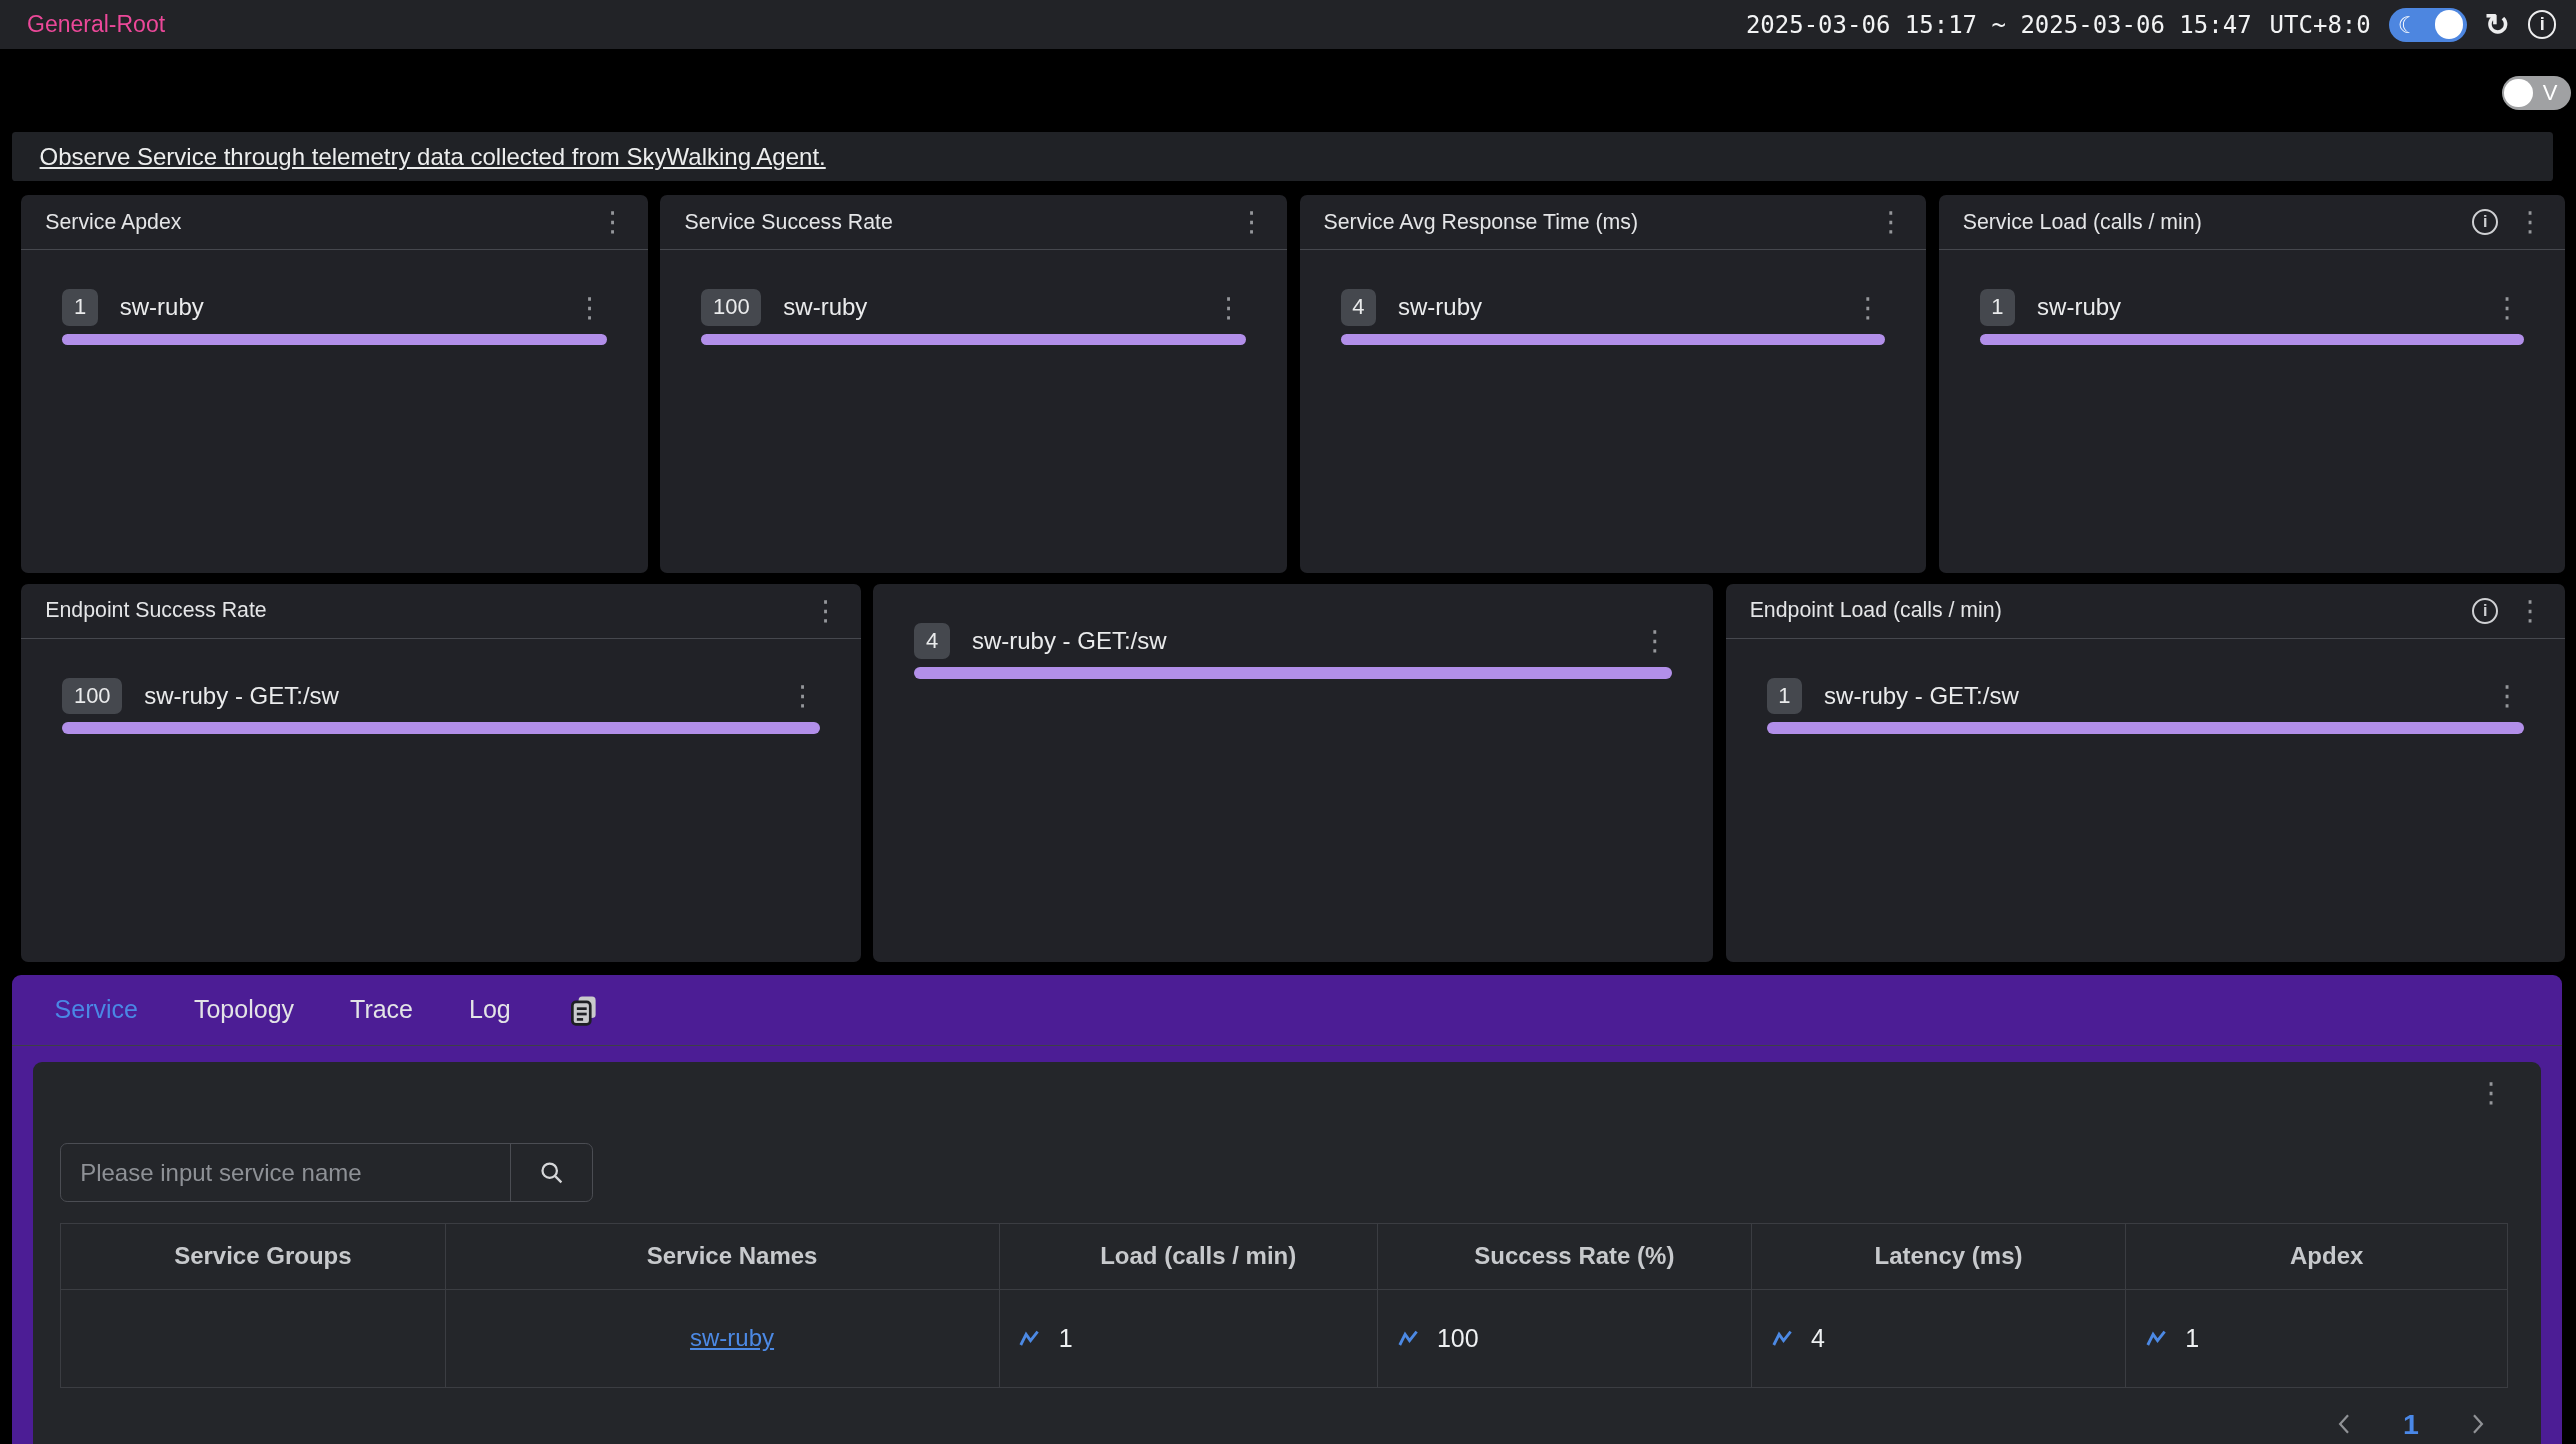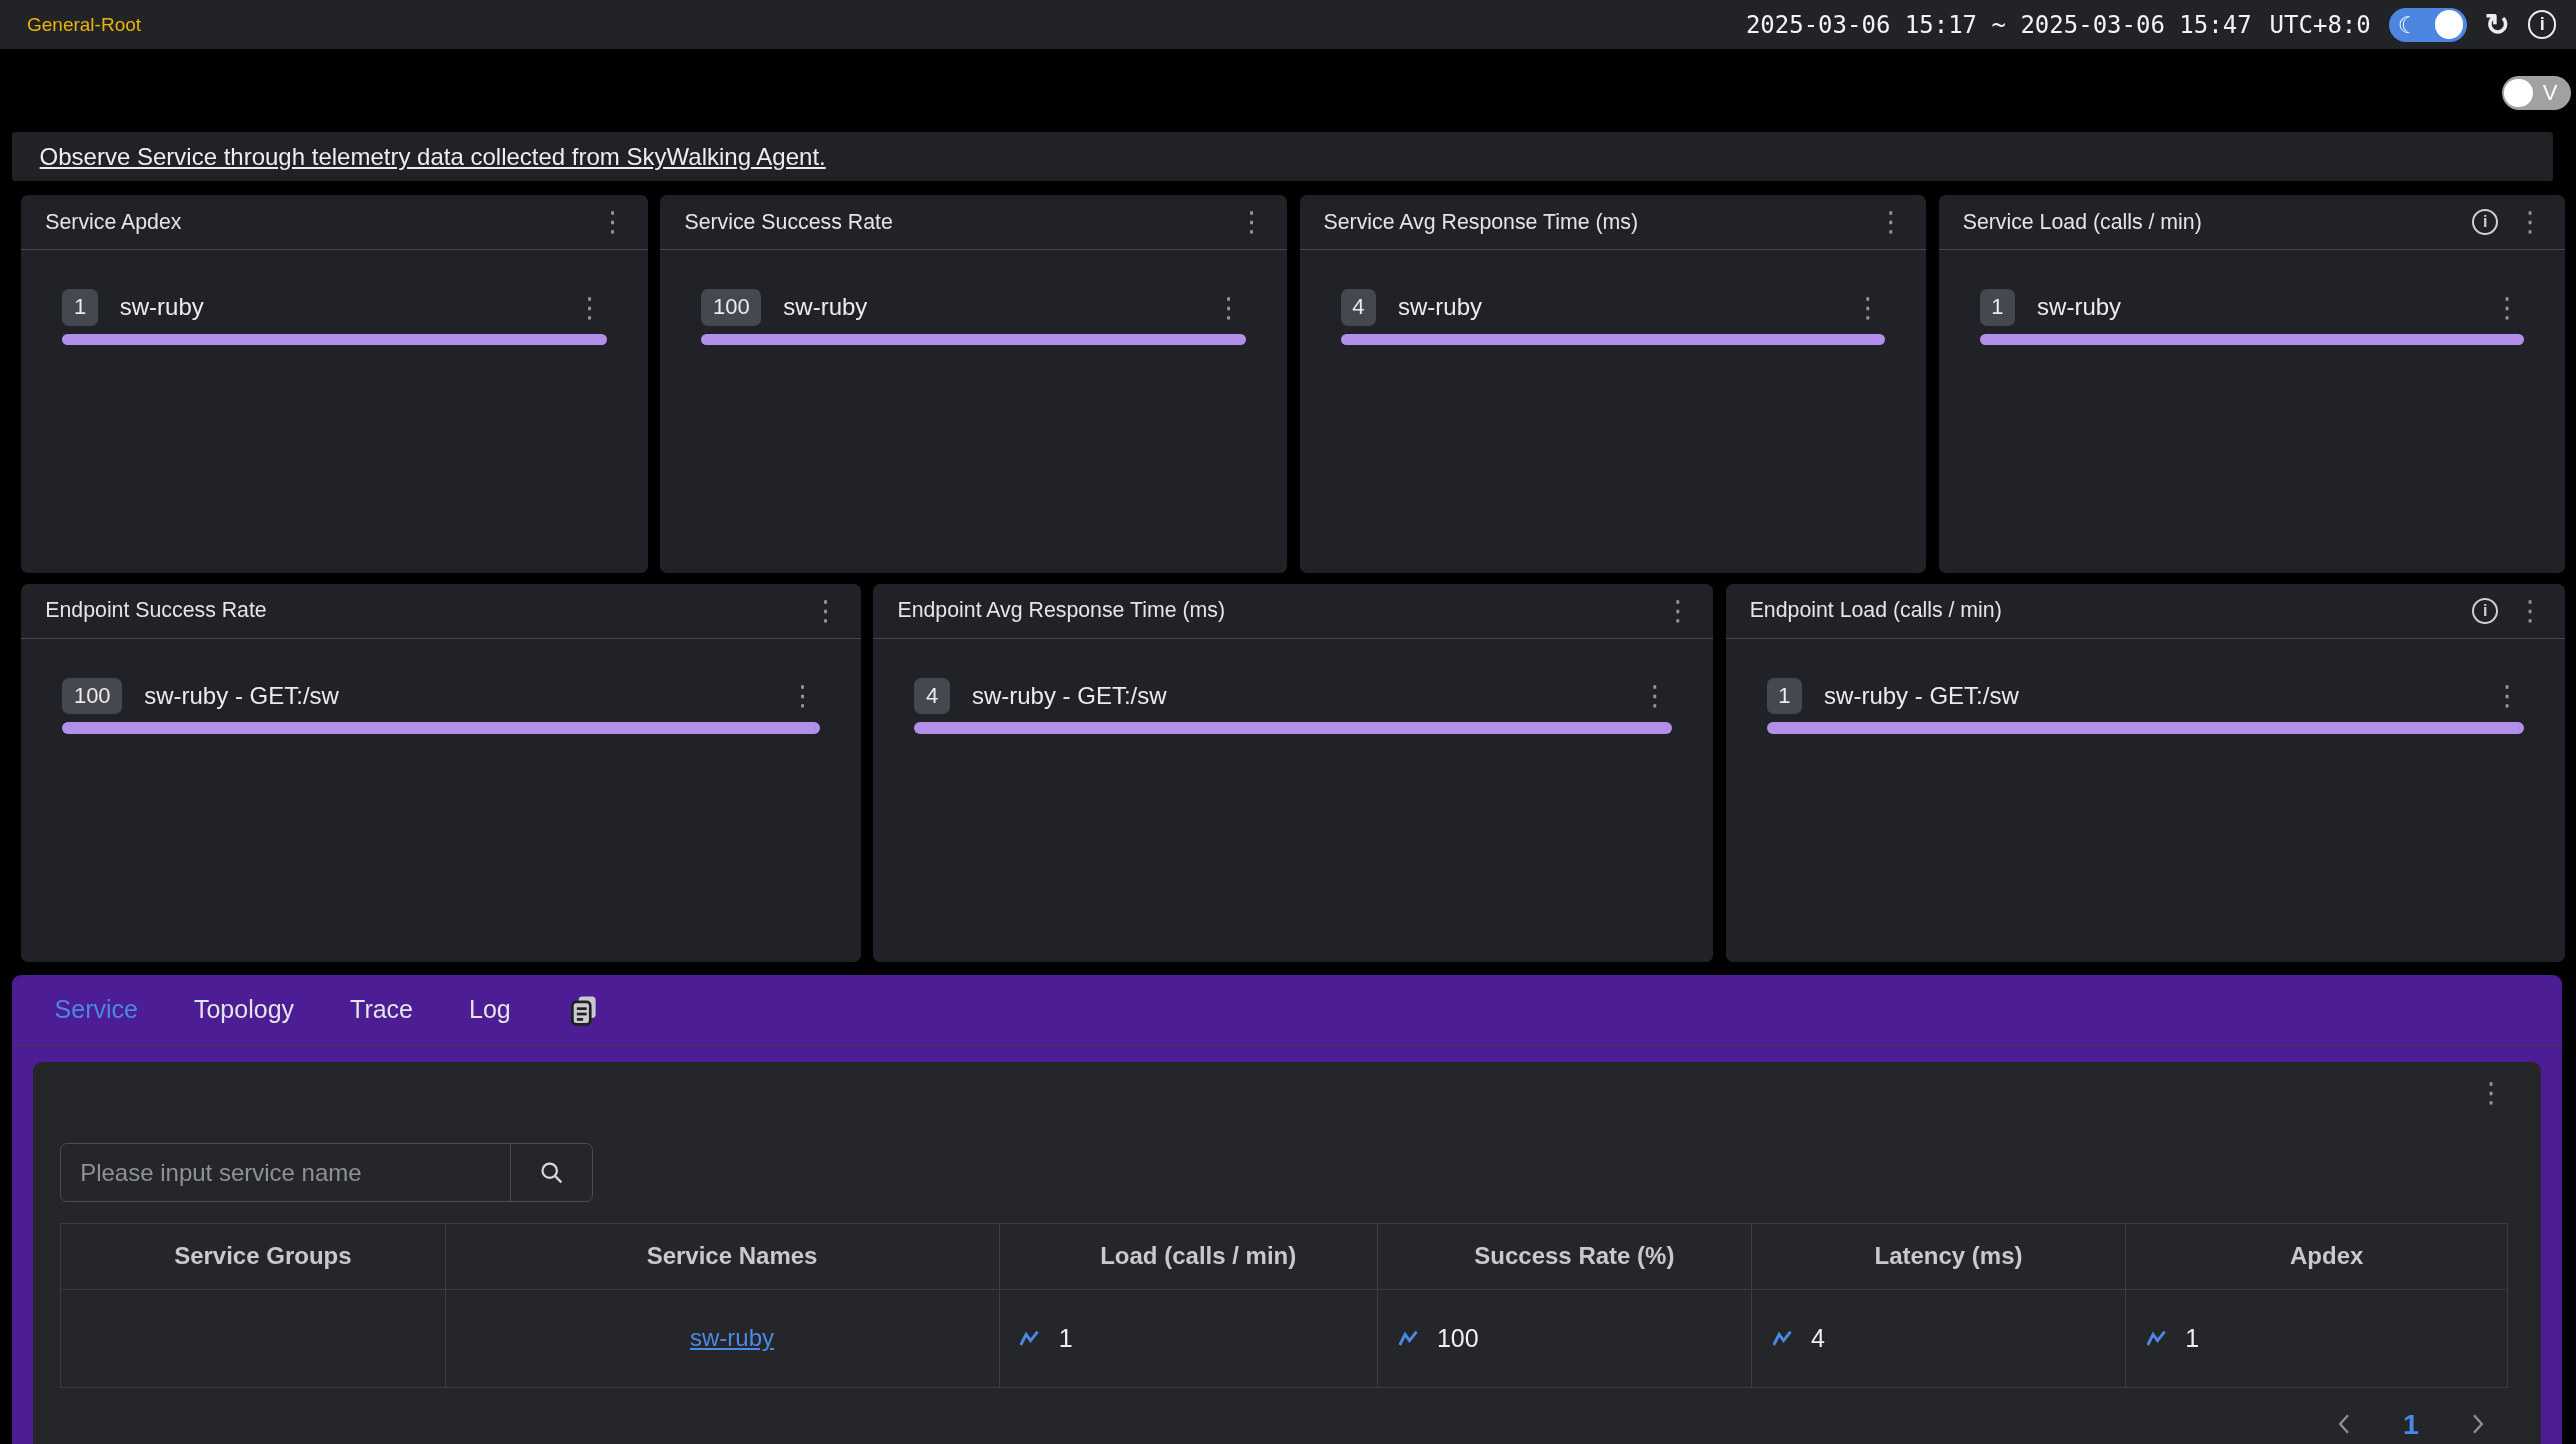--- a/index.html
+++ b/index.html
@@ -2,21 +2,21 @@
 <html style="font-size:14.2px"><head>
 <meta charset="utf-8">
 <style>
   * { margin:0; padding:0; box-sizing:border-box; }
   html,body { width:2576px; height:1445px; overflow:hidden; background:#000; 
               font-family:"Liberation Sans", sans-serif; }
 
   
   .topbar { height:49px; background:#222327; display:flex; align-items:center;
             padding:0 19.6px 0 27px; }
-  .topbar-title { color:#eab308; font-size:19px; }
+  .topbar-title { color:#ec4899; font-size:23px; }
   .topbar-right { margin-left:auto; display:flex; align-items:center; gap:18px; }
   .time-text { font-family:"DejaVu Sans Mono", monospace; font-size:24px; color:#f2f3f4; }
   .tz-text   { font-family:"DejaVu Sans Mono", monospace; font-size:24px; color:#f2f3f4; }
   .toggle { position:relative; width:78px; height:34px; border-radius:17px; cursor:pointer; }
   .toggle-dark { background:#4d86e0; }
   .toggle-dark .knob { position:absolute; right:3.6px; top:2.7px; width:28.5px; height:28.5px;
                        border-radius:50%; background:#fff; }
   .moon-icon { position:absolute; left:9px; top:0.9px; color:#fff; font-size:23px; line-height:34px; }
   .moon-icon::after { content:"\263E"; }
   .hdr-icon { color:#ededee; font-size:30px; line-height:30px; cursor:pointer; }
@@ -217,26 +217,20 @@
       <div class="metric-row">
         <span class="metric-badge">100</span>
         <span class="metric-label">sw-ruby - GET:/sw</span>
         <span class="kebab"></span>
       </div>
       <div class="metric-bar" style="background:#b28fe9"></div>
     </div>
   </div>
 
   <div class="card">
-    <div class="card-header">
-      <span class="card-title">Endpoint Avg Response Time (ms)</span>
-      <span class="card-hicons">
-          <span class="kebab"></span>
-        </span>
-    </div>
     <div class="card-body">
       <div class="metric-row">
         <span class="metric-badge">4</span>
         <span class="metric-label">sw-ruby - GET:/sw</span>
         <span class="kebab"></span>
       </div>
       <div class="metric-bar" style="background:#b28fe9"></div>
     </div>
   </div>
 

